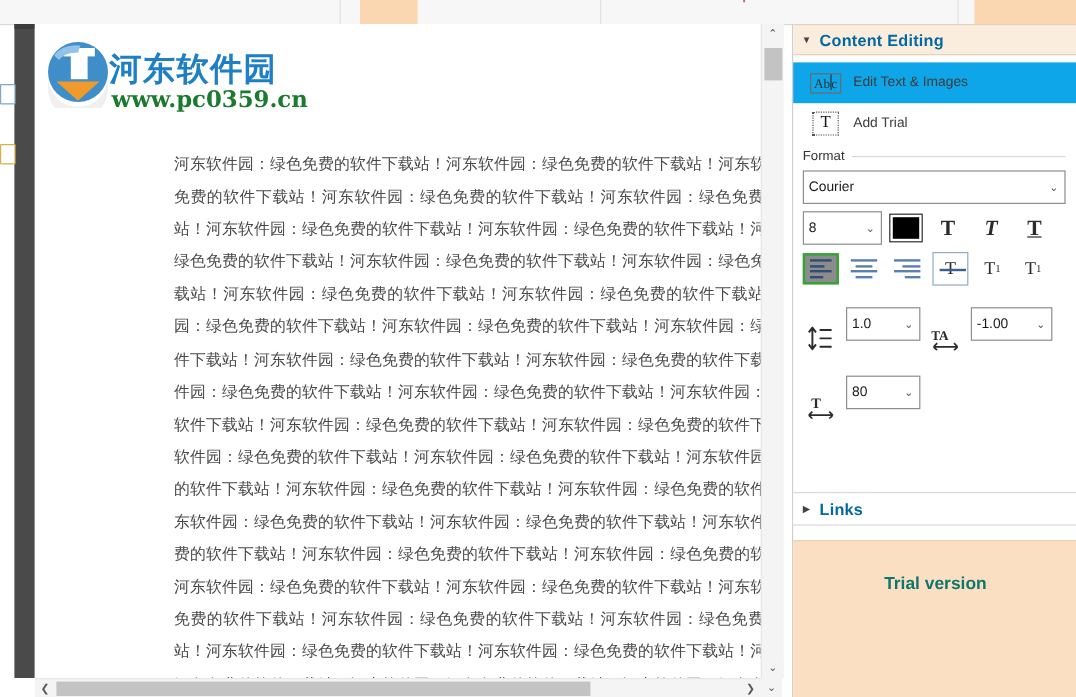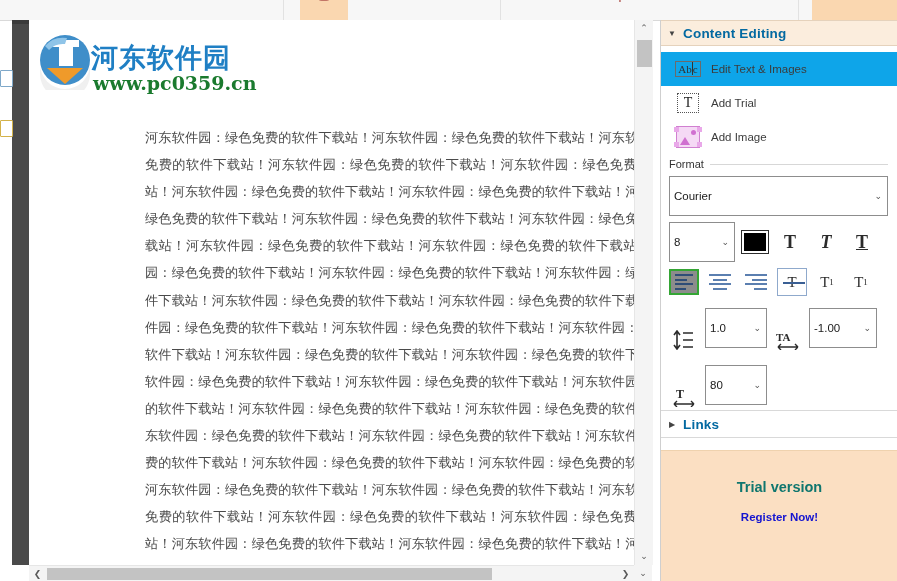--- a/index.html
+++ b/index.html
@@ -91,21 +91,21 @@
   .img-ico{width:22px;height:20px;border:1px solid #d07fd0;background:#f5d9f5;position:relative;}
   .img-ico:before{content:"";position:absolute;left:3px;bottom:2px;width:0;height:0;border-left:5px solid transparent;border-right:5px solid transparent;border-bottom:8px solid #d070d0;}
   .img-ico:after{content:"";position:absolute;right:3px;top:3px;width:5px;height:5px;border-radius:50%;background:#d070d0;}
   .handle{position:absolute;width:5px;height:5px;background:#e9a8e9;}
   
   #format-label-row{position:relative;display:flex;align-items:center;padding:4px 10px 2px 8px;}
   #format-label{font-size:11px;color:#333;margin-right:6px;white-space:nowrap;}
   #format-rule{flex:1;height:1px;background:#d7d7d7;}
   .fmt-block{padding:4px 8px 0 8px;}
   select.fld,div.fld{
-    box-sizing:border-box;height:40px;border:1px solid #8d8d8d;background:#fff;
+    box-sizing:border-box;height:28px;border:1px solid #8d8d8d;background:#fff;
     font-family:"Liberation Sans",sans-serif;font-size:11.5px;color:#1a1a1a;
     padding:0 4px;appearance:none;-webkit-appearance:none;
     display:flex;align-items:center;position:relative;
   }
   .fld .chev{position:absolute;right:5px;top:50%;transform:translateY(-50%);font-size:9px;color:#555;}
   #font-family-select{width:219px;margin-bottom:6px;}
   .row{display:flex;align-items:center;gap:6px;margin-bottom:6px;}
   #font-size-select{width:66px;}
   .color-swatch{width:28px;height:24px;border:1px solid #2d2d2d;background:#fff;padding:2px;box-sizing:border-box;}
   .color-swatch i{display:block;width:100%;height:100%;background:#000;}
@@ -218,30 +218,20 @@
     <div class="tool-label">Edit Text &amp; Images</div>
   </div>
 
   <div class="tool-row">
     <div class="tool-ico">
       <span class="t-box">T</span>
     </div>
     <div class="tool-label">Add Trial</div>
   </div>
 
-  <div class="tool-row">
-    <div class="tool-ico" style="position:relative;">
-      <span class="img-ico"></span>
-      <i class="handle" style="left:1px;top:1px;"></i>
-      <i class="handle" style="right:1px;top:1px;"></i>
-      <i class="handle" style="left:1px;bottom:1px;"></i>
-      <i class="handle" style="right:1px;bottom:1px;"></i>
-    </div>
-    <div class="tool-label">Add Image</div>
-  </div>
 
   <div id="format-label-row">
     <div id="format-label">Format</div>
     <div id="format-rule"></div>
   </div>
 
   <div class="fmt-block">
 
     <div class="fld" id="font-family-select">
       <span>Courier</span>
@@ -335,16 +325,15 @@
 
   <div id="links-head">
     <div class="section-head" style="background:#ffffff;border-top:1px solid #d9d9d9;border-bottom:1px solid #d9d9d9;height:26px;">
       <div class="sec-arrow">▶</div>
       <div class="sec-title">Links</div>
     </div>
   </div>
 
   <div id="trial-box">
     <div id="trial-title">Trial version</div>
-    <div id="trial-link">Register Now!</div>
   </div>
 
 </div>
 
 </body></html>

